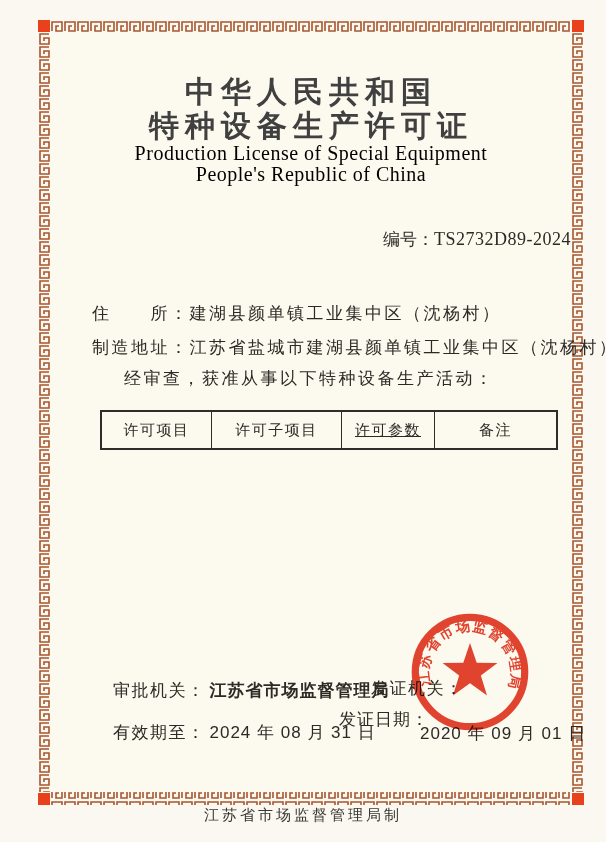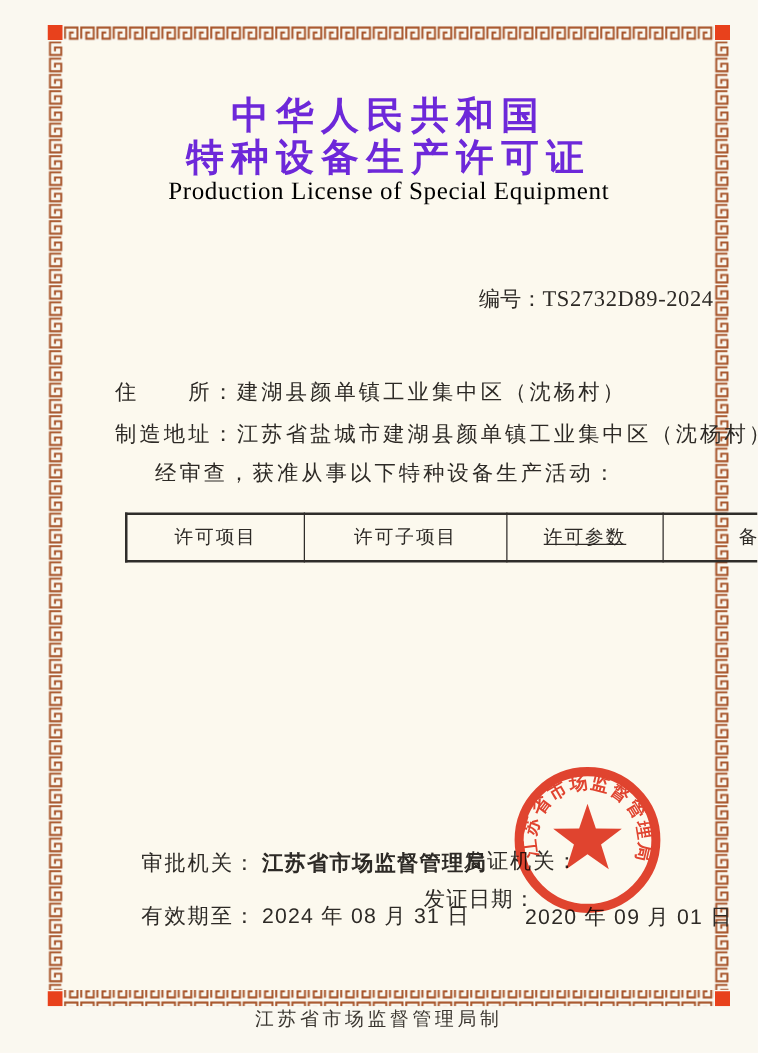--- a/index.html
+++ b/index.html
@@ -14,21 +14,21 @@
   }
   .inner-bg{
     position:absolute;left:51px;top:33px;width:520px;height:759px;
     background:#fcf9ee;
   }
   .frame-svg{position:absolute;left:38px;top:20px;}
 
   .title-cn{
     position:absolute;left:38px;width:546px;text-align:center;
     font-family:Liberation Mono, monospace;
-    font-weight:bold;color:#6d28d9;font-size:30px;letter-spacing:6px;
+    font-weight:bold;color:#404040;font-size:30px;letter-spacing:6px;
     white-space:nowrap;
   }
   .title-cn.l1{top:72px;}
   .title-cn.l2{top:106px;}
   .title-en{
     position:absolute;left:38px;width:546px;text-align:center;
     font-size:20px;color:#000000;letter-spacing:.5px;white-space:nowrap;
   }
   .title-en.l1{top:142px;}
   .title-en.l2{top:163px;}
@@ -49,21 +49,21 @@
   }
 
   table.lic{
     position:absolute;left:100px;top:410px;width:435px;
     border-collapse:collapse;table-layout:fixed;
   }
   table.lic th,table.lic td{
     border:1px solid #2f2d2a;font-weight:normal;
     font-size:15px;text-align:center;vertical-align:middle;
     white-space:pre-line;letter-spacing:1.5px;line-height:1.35;
-    padding:0 18px;
+    padding:0 2px;
   }
   table.lic{border:2px solid #2f2d2a;}
   table.lic th{height:36px;}
   table.lic td{height:46px;}
   .cw1{width:105px;}.cw2{width:125px;}.cw3{width:88px;text-decoration:underline;}.cw4{width:117px;}
 
   .approval{position:absolute;left:113px;top:679px;font-size:17px;letter-spacing:1.5px;white-space:nowrap;}
   .approval .val{font-weight:bold;letter-spacing:1px;margin-left:4px;}
   .issuing{position:absolute;left:371px;top:677px;font-size:17px;letter-spacing:1.5px;white-space:nowrap;}
   .issue-date-label{position:absolute;left:339px;top:708px;font-size:17px;letter-spacing:1px;white-space:nowrap;}
@@ -107,20 +107,21 @@
     <rect x="533" y="13" width="13" height="759" fill="url(#mv)"></rect>
     <rect x="0" y="0" width="12" height="12" fill="#e8411c"></rect>
     <rect x="534" y="0" width="12" height="12" fill="#e8411c"></rect>
     <rect x="0" y="773" width="12" height="12" fill="#e8411c"></rect>
     <rect x="534" y="773" width="12" height="12" fill="#e8411c"></rect>
   </svg>
 
   <div class="title-cn l1">中华人民共和国</div>
   <div class="title-cn l2">特种设备生产许可证</div>
   <div class="title-en l1">Production License of Special Equipment</div>
+  <div class="title-en l2">People's Republic of China</div>
 
   <div class="license-no">
     <span>编号：</span><span class="num">TS2732D89-2024</span>
   </div>
 
   <div class="field f2">
     <span>住　　所：</span><span>建湖县颜单镇工业集中区（沈杨村）</span>
   </div>
   <div class="field f3">
     <span>制造地址：</span><span>江苏省盐城市建湖县颜单镇工业集中区（沈杨村）</span>

